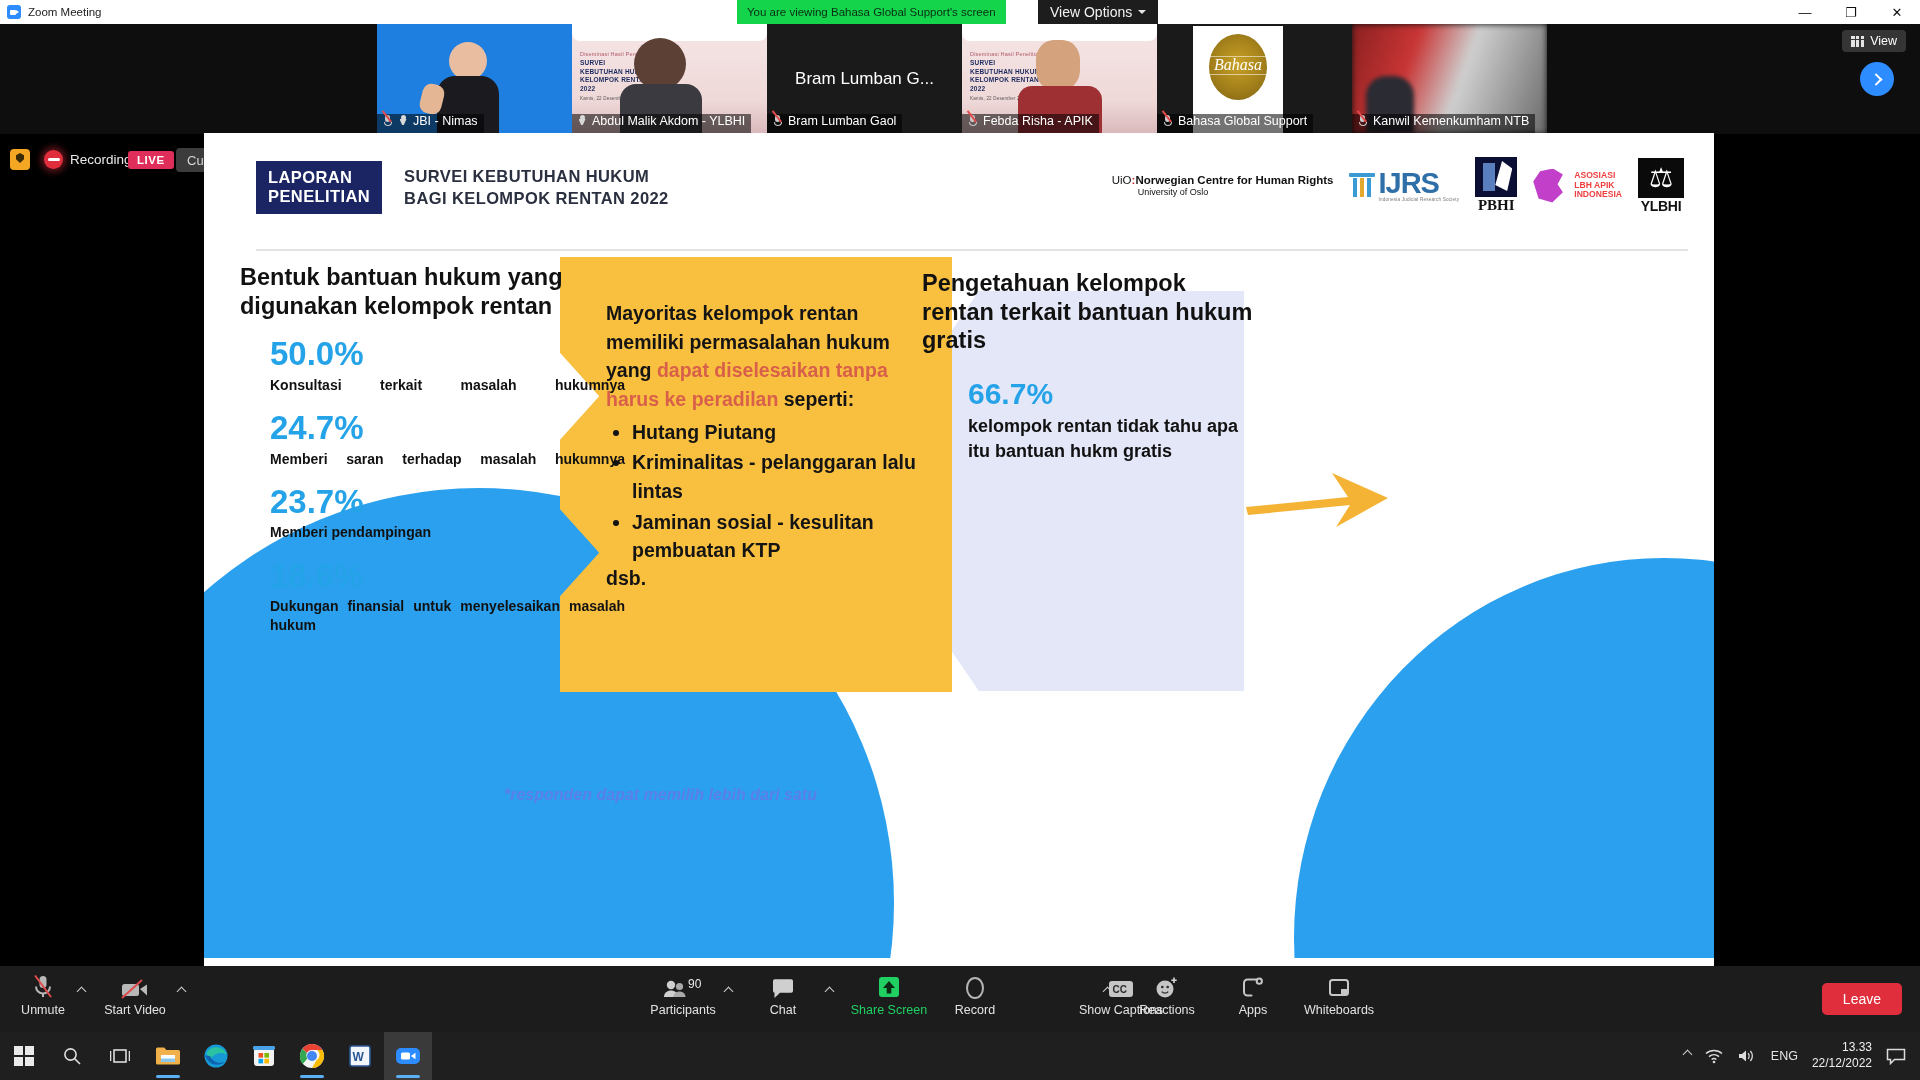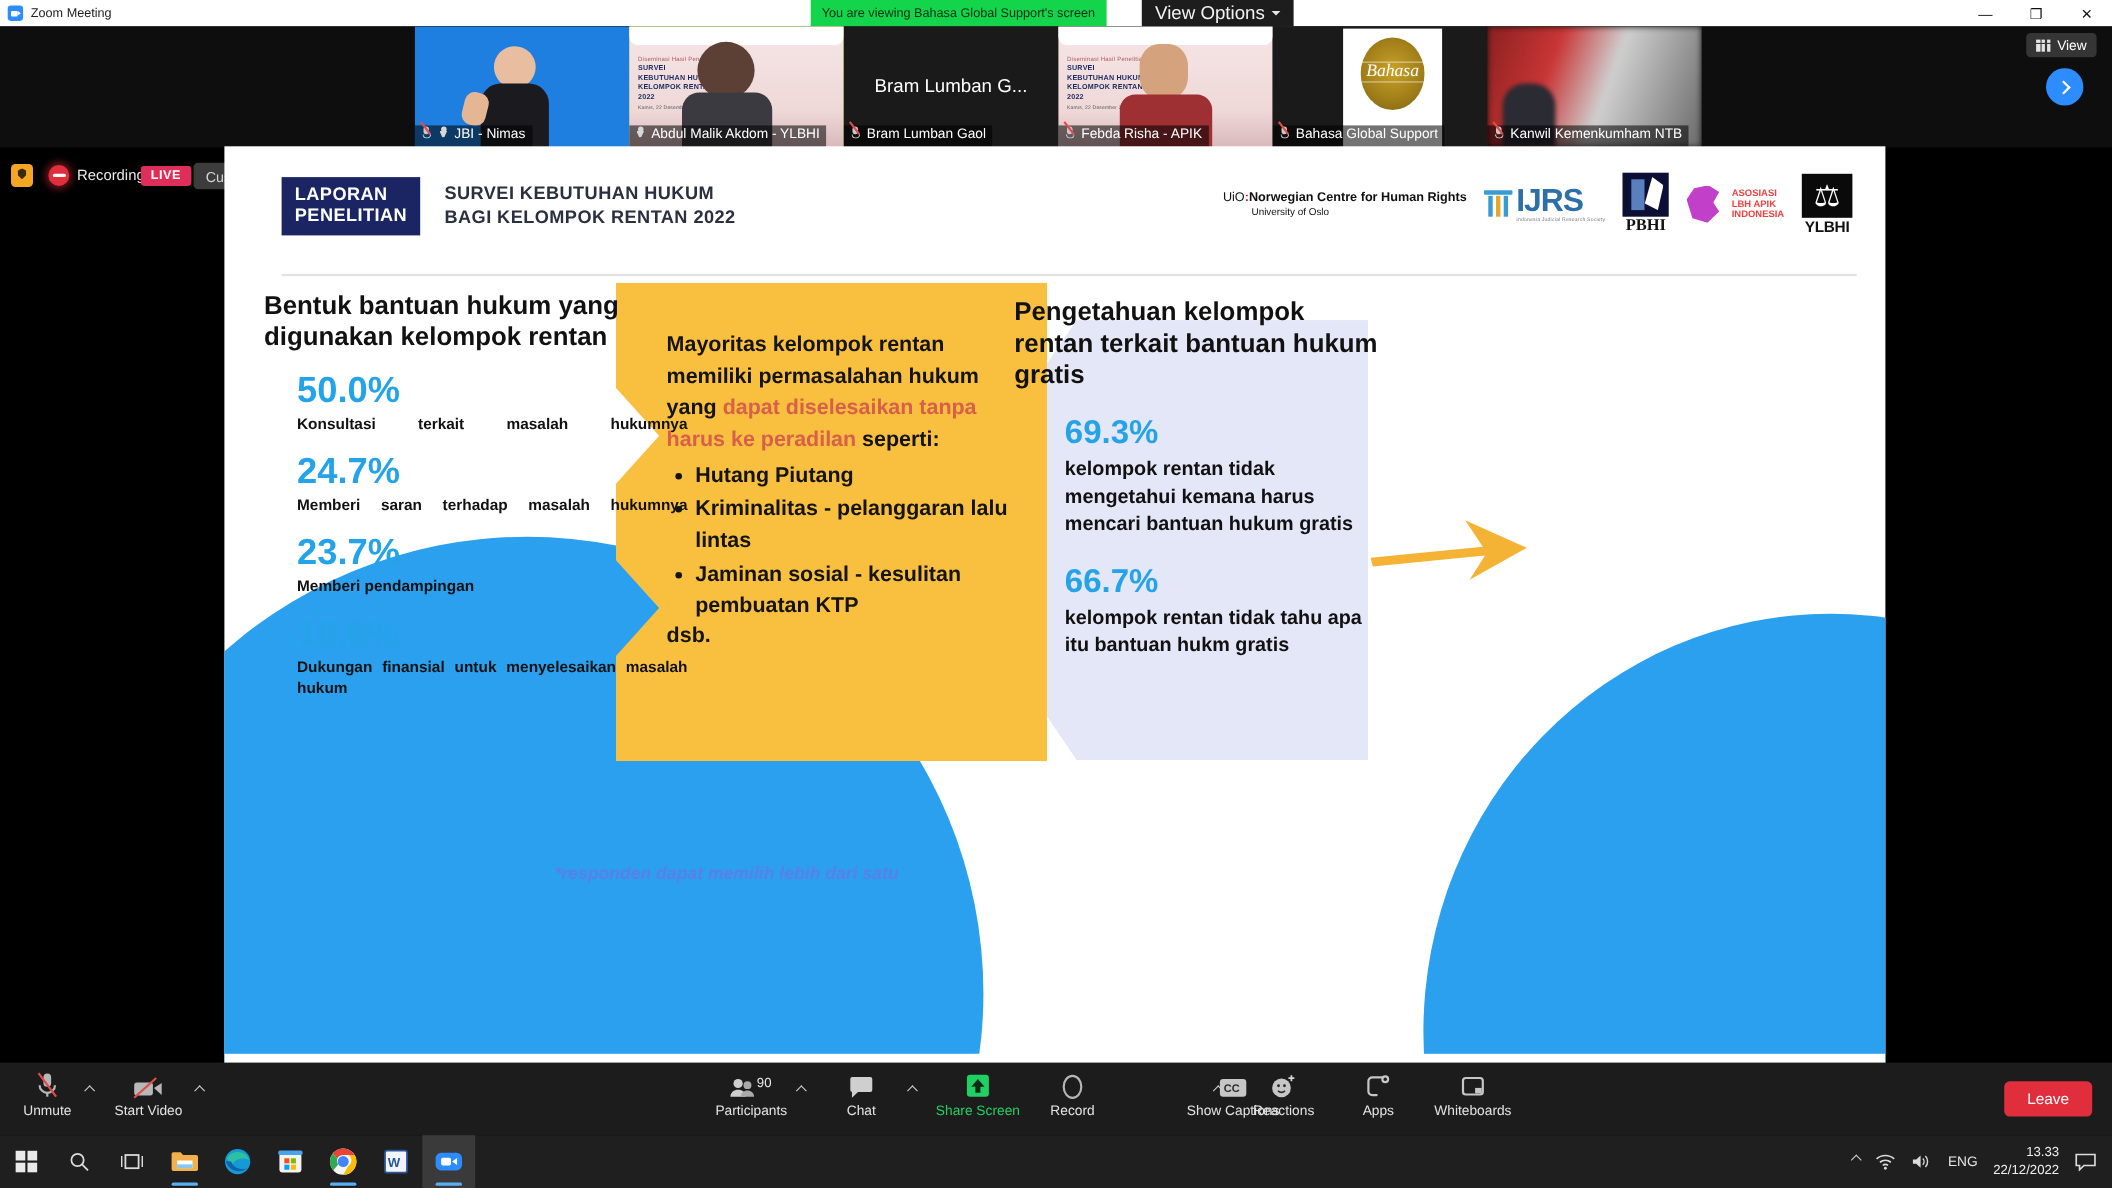--- a/index.html
+++ b/index.html
@@ -15,21 +15,21 @@
                     background:#fff; border-radius:1px; }
   .tb-logo::before { content:""; position:absolute; left:8.5px; top:5px; width:0; height:0;
                      border-top:2.5px solid transparent; border-bottom:2.5px solid transparent;
                      border-left:3px solid #fff; }
   .tb-title { font-size:11.5px; color:#222; }
   .tb-viewbanner { position:absolute; left:737px; top:0; height:24px; background:#14d44c;
                    display:flex; align-items:center; padding:0 10px; }
   .tb-viewbanner span { font-size:11.5px; color:#0b2d14; white-space:nowrap; }
   .tb-viewopts { position:absolute; left:1038px; top:0; height:24px; background:#1d1d1d;
                  display:flex; align-items:center; gap:6px; padding:0 12px; }
-  .tb-viewopts span { font-size:17px; color:#f2f2f2; white-space:nowrap; }
+  .tb-viewopts span { font-size:14px; color:#f2f2f2; white-space:nowrap; }
   .caret-dn { width:0;height:0;border-left:4px solid transparent;border-right:4px solid transparent;
               border-top:4px solid #e6e6e6; }
   .wbtns { position:absolute; right:0; top:0; height:24px; display:flex; }
   .wbtn { width:46px; height:24px; display:flex; align-items:center; justify-content:center;
           font-size:13px; color:#111; }
   .wbtn.close { color:#111; }
 
   
   .filmstrip { position:absolute; top:24px; left:0; width:1920px; height:110px; background:#0e0e0e; }
   .thumb { position:absolute; top:0; height:110px; overflow:hidden; }
@@ -293,21 +293,21 @@
           <i class="body"></i>
           <i class="base"></i>
           <i class="slash"></i>
         </span>
       <span class="nm">Bram Lumban Gaol</span>
     </div>
   </div>
 
   <div class="thumb" style="left:1157px;width:195px;">
     <div style="position:absolute;inset:0;background:#1a1a1a;">
-      <div style="position:absolute;left:64px;top:2px;width:90px;height:138px;background:#fff;">
+      <div style="position:absolute;left:36px;top:2px;width:90px;height:138px;background:#fff;">
         <div style="position:absolute;left:16px;top:8px;width:58px;height:66px;border-radius:50%;background:radial-gradient(circle at 50% 45%,#c9a227 0%,#a3801a 55%,#7d6213 100%);"></div>
         <div style="position:absolute;left:16px;top:30px;width:58px;height:1.4px;background:rgba(255,255,255,.55);"></div>
         <div style="position:absolute;left:16px;top:48px;width:58px;height:1.4px;background:rgba(255,255,255,.55);"></div>
         <div style="position:absolute;left:10px;top:24px;width:70px;height:30px;text-align:center;font-family:'Liberation Serif',serif;font-style:italic;font-size:16px;color:#fff;line-height:30px;">Bahasa</div>
         <div style="position:absolute;left:0;right:0;bottom:7px;text-align:center;font-size:10px;font-weight:bold;color:#8a6a15;letter-spacing:.4px;">HOSTING BG</div>
       </div>
     </div>
     <div class="nameplate">
       <span class="mic-off">
           <i class="body"></i>
@@ -445,24 +445,20 @@
         <li>Kriminalitas - pelanggaran lalu lintas</li>
         <li>Jaminan sosial - kesulitan pembuatan KTP</li>
       </ul>
       <div class="or-dsb">dsb.</div>
     </div>
   </div>
 
   <div class="col-right">
     <div class="r-title">Pengetahuan kelompok rentan terkait bantuan hukum gratis</div>
     <div class="r-stat">
-      <div class="pct">69.3%</div>
-      <div class="desc">kelompok rentan tidak mengetahui kemana harus mencari bantuan hukum gratis</div>
-    </div>
-    <div class="r-stat">
       <div class="pct">66.7%</div>
       <div class="desc">kelompok rentan tidak tahu apa itu bantuan hukm gratis</div>
     </div>
   </div>
 
   <div class="arrow-wrap">
     <svg width="150" height="70" viewBox="0 0 150 70">
       <path d="M2 44 L104 34 L88 10 L144 35 L92 64 L106 42 L4 52 Z" fill="#f5b335"></path>
     </svg>
   </div>

